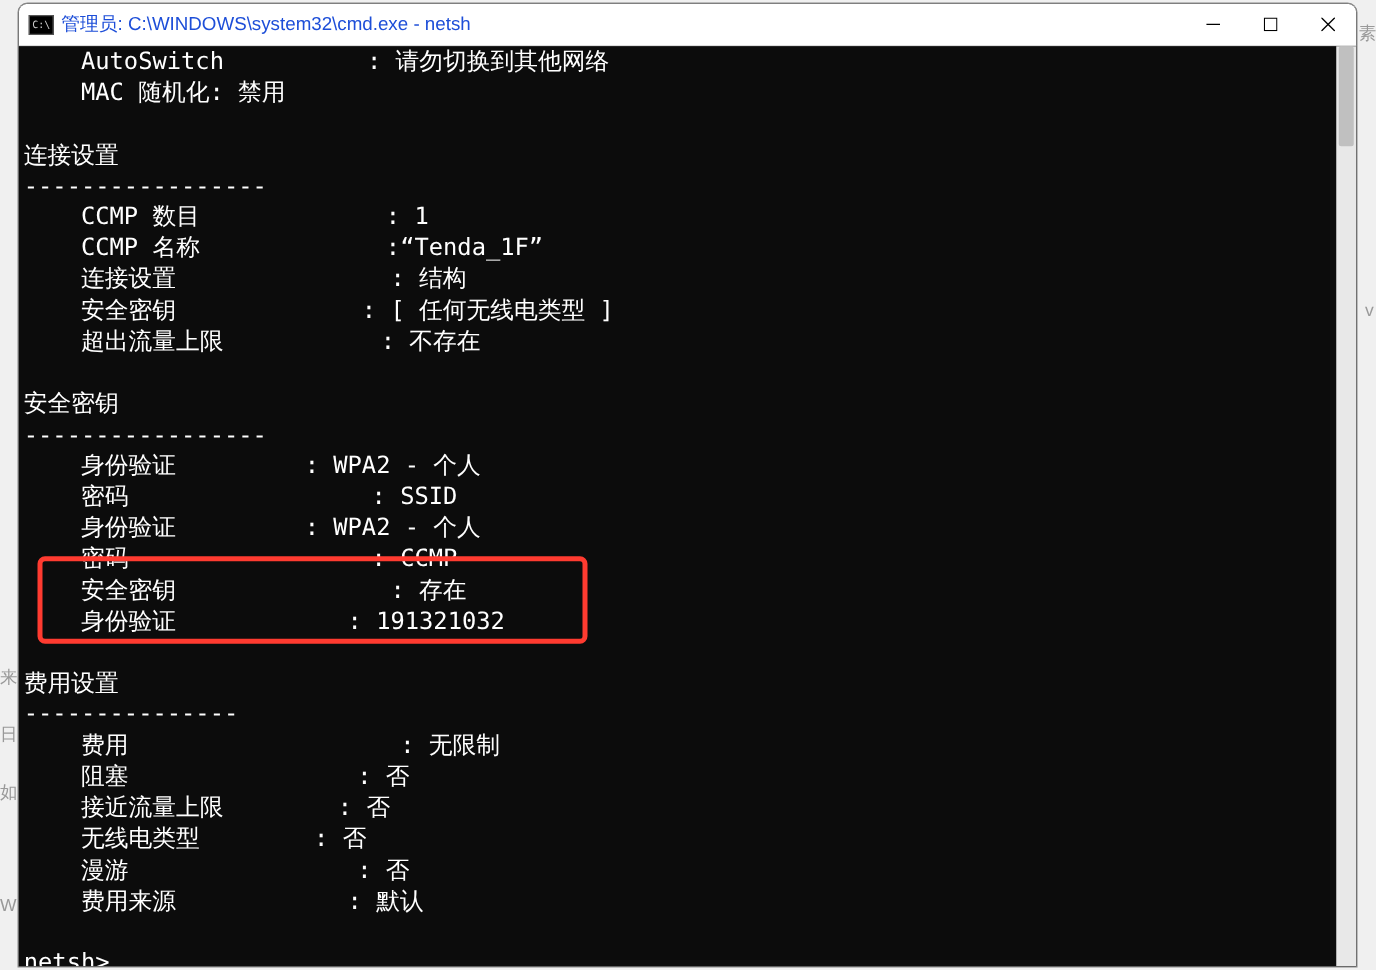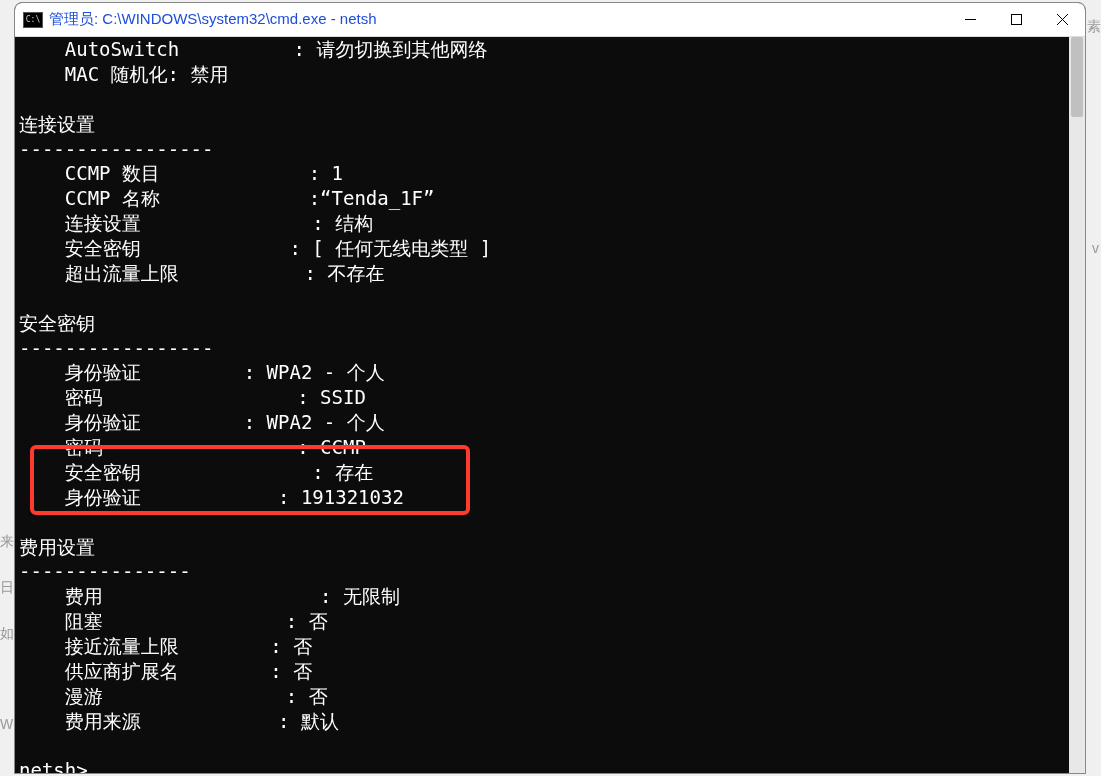--- a/index.html
+++ b/index.html
@@ -175,21 +175,21 @@
 <span>    身份验证</span>         <span>: WPA2 - 个人</span>
 <span>    密码</span>                 <span>: CCMP</span>
 <span>    安全密钥</span>               <span>: 存在</span>
 <span>    身份验证</span>            <span>: 191321032</span>
 
 <span>费用设置</span>
 <span class="divider">---------------</span>
 <span>    费用</span>                   <span>: 无限制</span>
 <span>    阻塞</span>                <span>: 否</span>
 <span>    接近流量上限</span>        <span>: 否</span>
-<span>    供应商扩展名</span>        <span>: 否</span>
+<span>    无线电类型</span>        <span>: 否</span>
 <span>    漫游</span>                <span>: 否</span>
 <span>    费用来源</span>            <span>: 默认</span>
 
 <span>netsh&gt;</span>
 <div class="highlight-box" style="left:15px;top:408px;width:440px;height:70px;"></div>
 </div>
 
   <div class="scrollbar-track">
     <div class="scrollbar-thumb"></div>
   </div>

